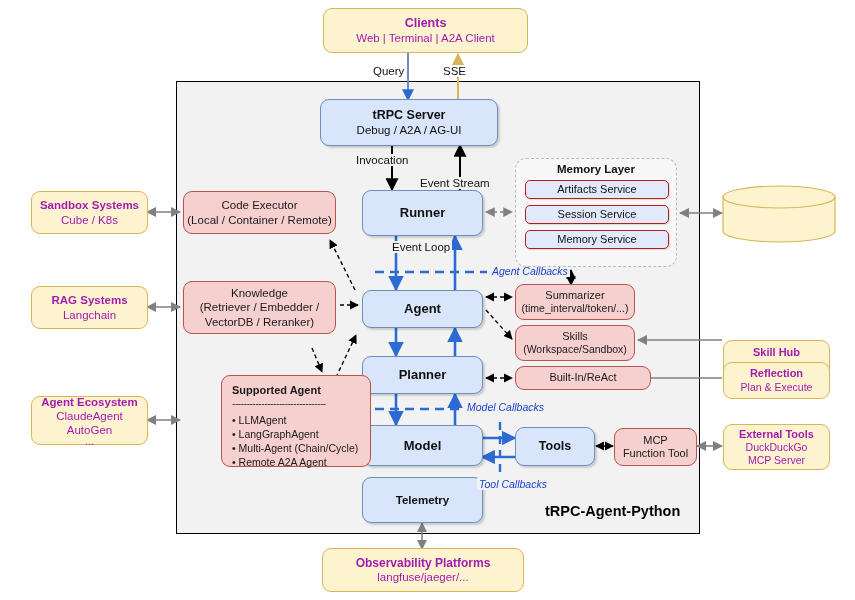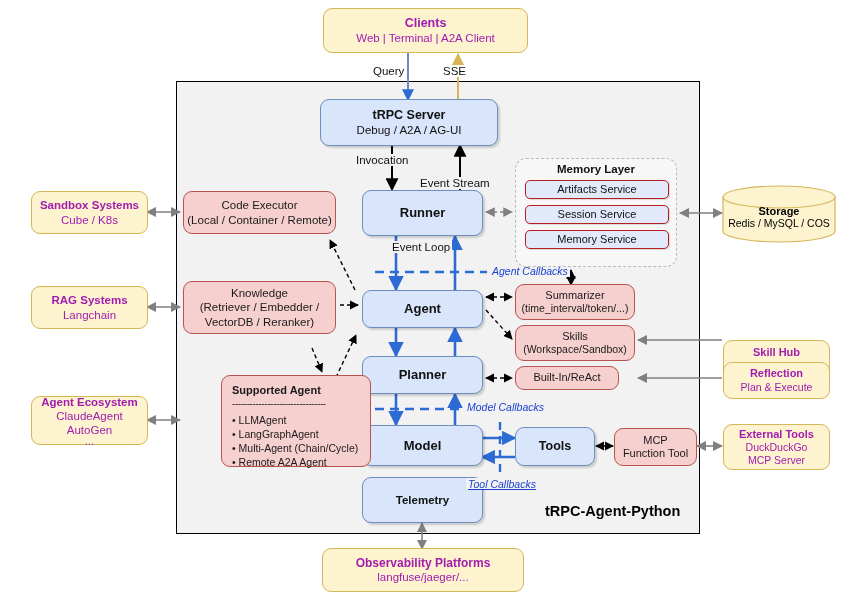--- a/index.html
+++ b/index.html
@@ -167,21 +167,21 @@
   </div>
   <div class="box blue" style="left:362px;top:477px;width:121px;height:46px;">
     <div class="t1" style="font-size:11.5px">Telemetry</div>
   </div>
   <div class="box blue" style="left:515px;top:427px;width:80px;height:39px;">
     <div class="t1" style="font-size:12.5px">Tools</div>
   </div>
 
   <div class="cb" style="left:490px;top:265px;">Agent Callbacks</div>
   <div class="cb" style="left:465px;top:401px;">Model Callbacks</div>
-  <div class="cb" style="left:466px;top:478px;text-decoration:underline;">Tool Callbacks</div>
+  <div class="cb" style="left:477px;top:478px;">Tool Callbacks</div>
 
   <div id="memlayer">
     <div class="hdr">Memory Layer</div>
     <div class="box mem" style="left:9px;top:21px;width:144px;height:19px;">
       <div style="font-size:11px">Artifacts Service</div>
     </div>
     <div class="box mem" style="left:9px;top:46px;width:144px;height:19px;">
       <div style="font-size:11px">Session Service</div>
     </div>
     <div class="box mem" style="left:9px;top:71px;width:144px;height:19px;">
@@ -210,21 +210,21 @@
   </div>
 
   <div class="box pink" style="left:515px;top:284px;width:120px;height:36px;">
     <div class="t2" style="font-size:11px">Summarizer</div>
     <div class="t2" style="font-size:10.5px">(time_interval/token/...)</div>
   </div>
   <div class="box pink" style="left:515px;top:325px;width:120px;height:36px;">
     <div class="t2" style="font-size:11px">Skills</div>
     <div class="t2" style="font-size:10.5px">(Workspace/Sandbox)</div>
   </div>
-  <div class="box pink" style="left:515px;top:366px;width:104px;height:24px;">
+  <div class="box pink" style="left:515px;top:366px;width:136px;height:24px;">
     <div class="t2" style="font-size:11px">Built-In/ReAct</div>
   </div>
   <div class="box pink" style="left:614px;top:428px;width:83px;height:38px;">
     <div class="t2" style="font-size:11px">MCP</div>
     <div class="t2" style="font-size:11px">Function Tool</div>
   </div>
 
   <div class="box yellow" style="left:31px;top:191px;width:117px;height:43px;">
     <div class="t1" style="font-size:11.5px">Sandbox Systems</div>
     <div class="t2" style="font-size:11.5px">Cube / K8s</div>
@@ -238,24 +238,20 @@
     <div class="t2" style="font-size:11.5px">ClaudeAgent</div>
     <div class="t2" style="font-size:11.5px">AutoGen</div>
     <div class="t2" style="font-size:11.5px;line-height:.8">...</div>
   </div>
 
   <div id="storage">
     <svg width="114" height="58" viewBox="0 0 114 58">
       <path d="M1,12 L1,46 A56,11 0 0,0 113,46 L113,12 Z" fill="#fdf3cf" stroke="#d6b656" stroke-width="1.2"></path>
       <ellipse cx="57" cy="12" rx="56" ry="11" fill="#fdf3cf" stroke="#d6b656" stroke-width="1.2"></ellipse>
     </svg>
-    <div class="cyl-txt">
-      <div class="t1">Storage</div>
-      <div class="t2">Redis / MySQL / COS</div>
-    </div>
   </div>
 
   <div class="box yellow" style="left:723px;top:340px;width:107px;height:39px;">
     <div class="t1" style="font-size:11px">Skill Hub</div>
     <div class="t2" style="font-size:10.5px">claude-skill-hub/...</div>
   </div>
   <div class="box yellow" style="left:723px;top:362px;width:107px;height:37px;">
     <div class="t1" style="font-size:11px">Reflection</div>
     <div class="t2" style="font-size:10.5px">Plan &amp; Execute</div>
   </div>

